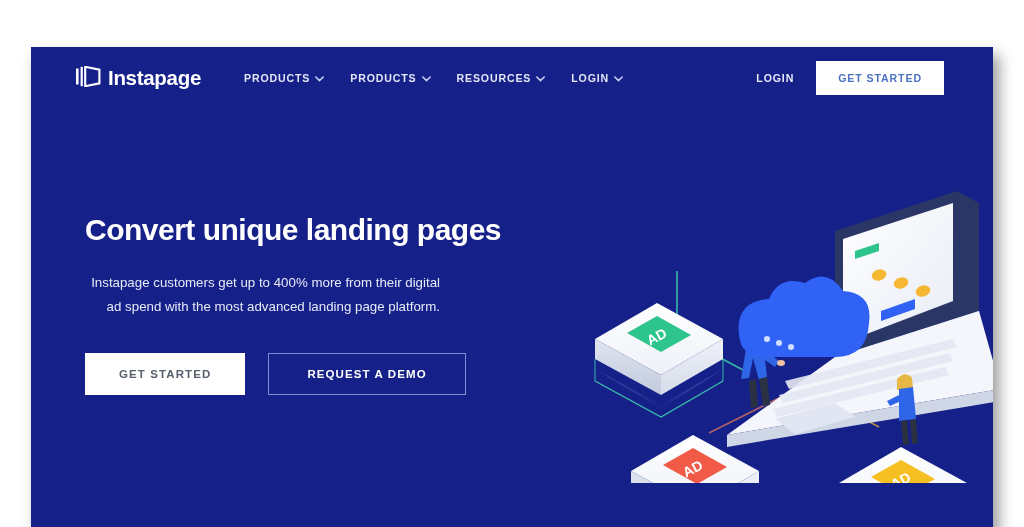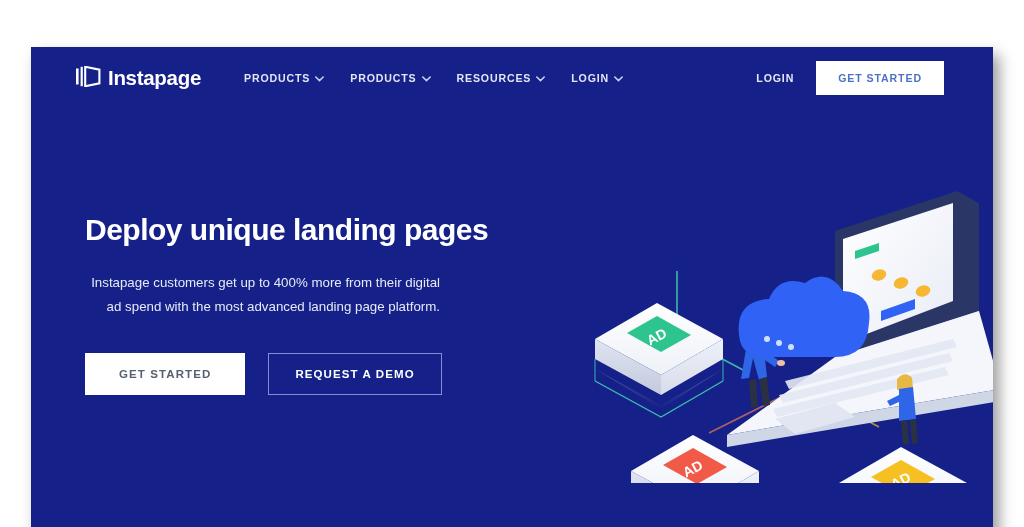--- a/index.html
+++ b/index.html
@@ -82,21 +82,21 @@
   .hero-ctas { margin-top:34px; display:flex; gap:23px; }
   .btn-primary {
     background:#ffffff; color:#56606e;
     font-size:11.5px; font-weight:700; letter-spacing:1.1px;
     padding:15px 34px; border:none; cursor:pointer;
     font-family:"Liberation Sans", sans-serif;
   }
   .btn-outline {
     background:transparent; color:#ffffff;
     font-size:11.5px; font-weight:700; letter-spacing:1.1px;
-    padding:14px 26px; border:1.5px solid #7e90d2; cursor:pointer;
+    padding:14px 38px; border:1.5px solid #7e90d2; cursor:pointer;
     font-family:"Liberation Sans", sans-serif;
   }
   
   .hero-illustration {
     position:absolute; right:-6px; top:96px;
     width:450px; height:340px;
   }
   .hero-illustration svg { display:block; }
 </style>
 </head>
@@ -154,21 +154,21 @@
       </nav>
 
       <div class="header-right">
         <span class="login-link">LOGIN</span>
         <button class="btn-get-started-nav">GET STARTED</button>
       </div>
     </header>
 
     <div class="hero-copy">
       <h1 class="hero-headline">
-        <span>Deploy unique landing pages</span><br>
+        <span>Convert unique landing pages</span><br>
       </h1>
       <p class="hero-sub">Instapage customers get up to 400% more from their digital ad spend with the most advanced landing page platform.</p>
       <div class="hero-ctas">
         <button class="btn-primary">GET STARTED</button>
         <button class="btn-outline">REQUEST A DEMO</button>
       </div>
     </div>
 
     <div class="hero-illustration">
       <svg width="450" height="340" viewBox="0 0 450 340">

